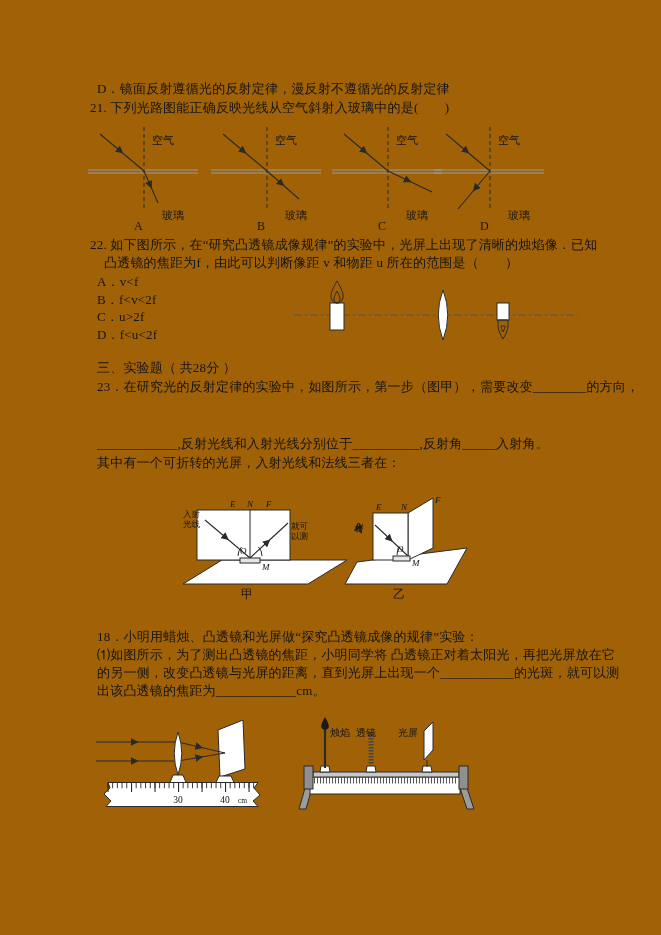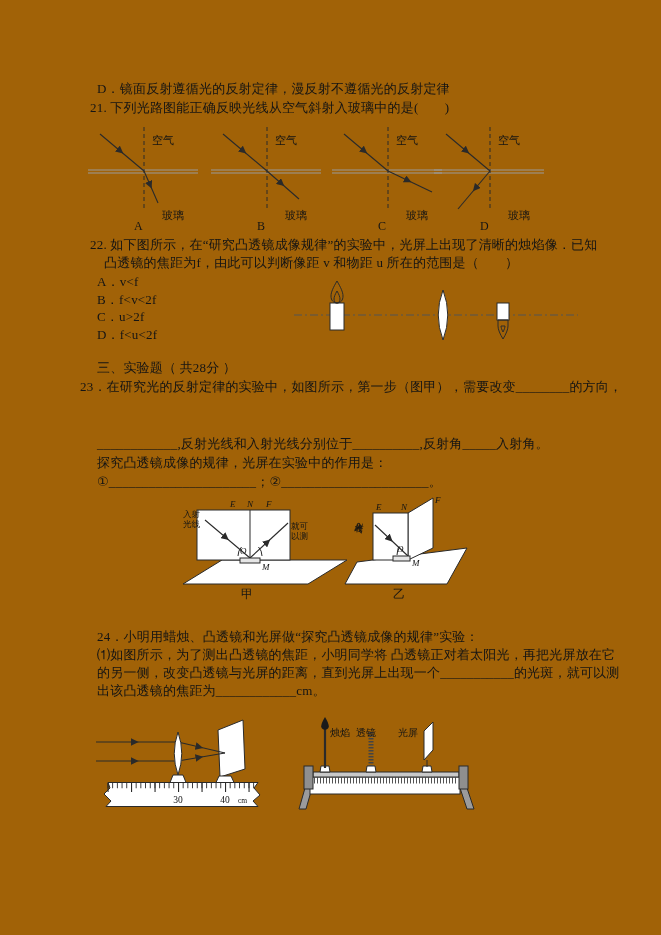--- a/index.html
+++ b/index.html
@@ -89,24 +89,23 @@
     <path d="M155,24 Q164.5,49 155,74 Q145.5,49 155,24 Z" fill="#fff" stroke="#2a2a2a"></path>
     <g>
       <rect x="209" y="37" width="12" height="17" fill="#fff" stroke="#2a2a2a"></rect>
       <path class="thin" d="M215,73 C212,68 210,63.5 210,60 L210,54 L220,54 L220,60 C220,63.5 218,68 215,73 Z"></path>
       <path class="thin" d="M215,66 C213.6,63.3 213,61.4 213,60 L217,60 C217,61.4 216.4,63.3 215,66 Z"></path>
     </g>
   </svg>
 
   <div class="ln" style="left:97px;top:359px">三、实验题（ 共28分 ）</div>
 
-  <div class="ln" style="left:80px;top:378px">23．在研究光的反射定律的实验中，如图所示，第一步（图甲），需要改变________的方向，</div>
+  <div class="ln" style="left:97px;top:378px">23．在研究光的反射定律的实验中，如图所示，第一步（图甲），需要改变________的方向，</div>
   <div class="ln" style="left:97px;top:435px">____________,反射光线和入射光线分别位于__________,反射角_____入射角。</div>
-  <div class="ln" style="left:97px;top:454px">探究凸透镜成像的规律，光屏在实验中的作用是：</div>
-  <div class="ln" style="left:97px;top:473px">①______________________；②______________________。</div>
+  <div class="ln" style="left:97px;top:454px">其中有一个可折转的光屏，入射光线和法线三者在：</div>
 
   <svg class="fig" style="left:150px;top:494px" width="200" height="115" viewBox="0 0 200 115">
     <polygon points="72,66 197,66 158,90 33,90" fill="#fff" stroke="#2a2a2a"></polygon>
     <rect x="47" y="16" width="93" height="50" fill="#fff" stroke="#2a2a2a"></rect>
     <line x1="100" y1="16" x2="100" y2="64" stroke="#2a2a2a"></line>
     <path class="ray" marker-mid="url(#arw)" d="M55,26 L77.5,45 L100,64"></path>
     <path class="ray" marker-mid="url(#arw)" d="M100,64 L119,46.5 L138,29"></path>
     <path class="thin" d="M88,62 A13,13 0 0 1 91.5,53"></path>
     <path class="thin" d="M108.5,53 A13,13 0 0 1 112,62"></path>
     <rect x="90" y="64" width="20" height="5" fill="#e6e6e6" stroke="#2a2a2a"></rect>
@@ -129,21 +128,21 @@
     <rect x="48" y="62" width="17" height="5" fill="#e6e6e6" stroke="#2a2a2a"></rect>
     <text x="31" y="16" font-size="9" font-style="italic">E</text>
     <text x="56" y="16" font-size="9" font-style="italic">N</text>
     <text x="90" y="9" font-size="9" font-style="italic">F</text>
     <text x="52" y="58" font-size="9" font-style="italic">O</text>
     <text x="67" y="72" font-size="9" font-style="italic">M</text>
     <text x="48" y="104" font-size="12">乙</text>
   </svg>
   <div class="lblv" style="left:357px;top:514px">入射光线</div>
 
-  <div class="ln" style="left:97px;top:628px">24．小明用蜡烛、凸透镜和光屏做“探究凸透镜成像的规律”实验：</div>
+  <div class="ln" style="left:97px;top:628px">18．小明用蜡烛、凸透镜和光屏做“探究凸透镜成像的规律”实验：</div>
   <div class="ln" style="left:97px;top:646px">⑴如图所示，为了测出凸透镜的焦距，小明同学将 凸透镜正对着太阳光，再把光屏放在它</div>
   <div class="ln" style="left:97px;top:664px">的另一侧，改变凸透镜与光屏的距离，直到光屏上出现一个___________的光斑，就可以测</div>
   <div class="ln" style="left:97px;top:682px">出该凸透镜的焦距为____________cm。</div>
 
   <svg class="fig" style="left:90px;top:712px" width="210" height="105" viewBox="0 0 210 105">
     <polygon points="128,18 153,8 155,57 130,65" fill="#fff" stroke="#2a2a2a"></polygon>
     <path class="ray" marker-mid="url(#arw)" d="M6,30 L47,30 L88,30"></path>
     <path class="ray" marker-mid="url(#arw)" d="M6,49 L47,49 L88,49"></path>
     <path class="ray" marker-mid="url(#arw)" d="M88,30 L111.5,35.5 L135,41"></path>
     <path class="ray" marker-mid="url(#arw)" d="M88,49 L111.5,45 L135,41"></path>

